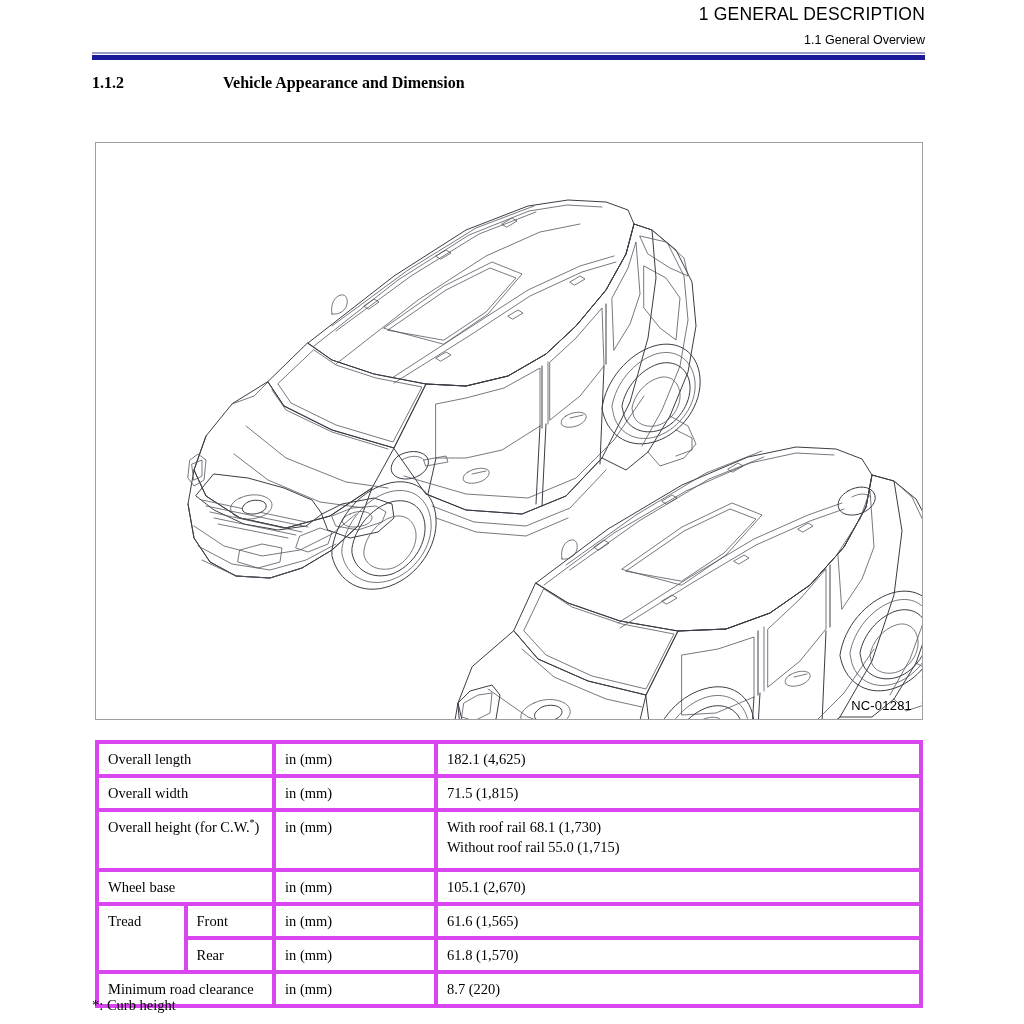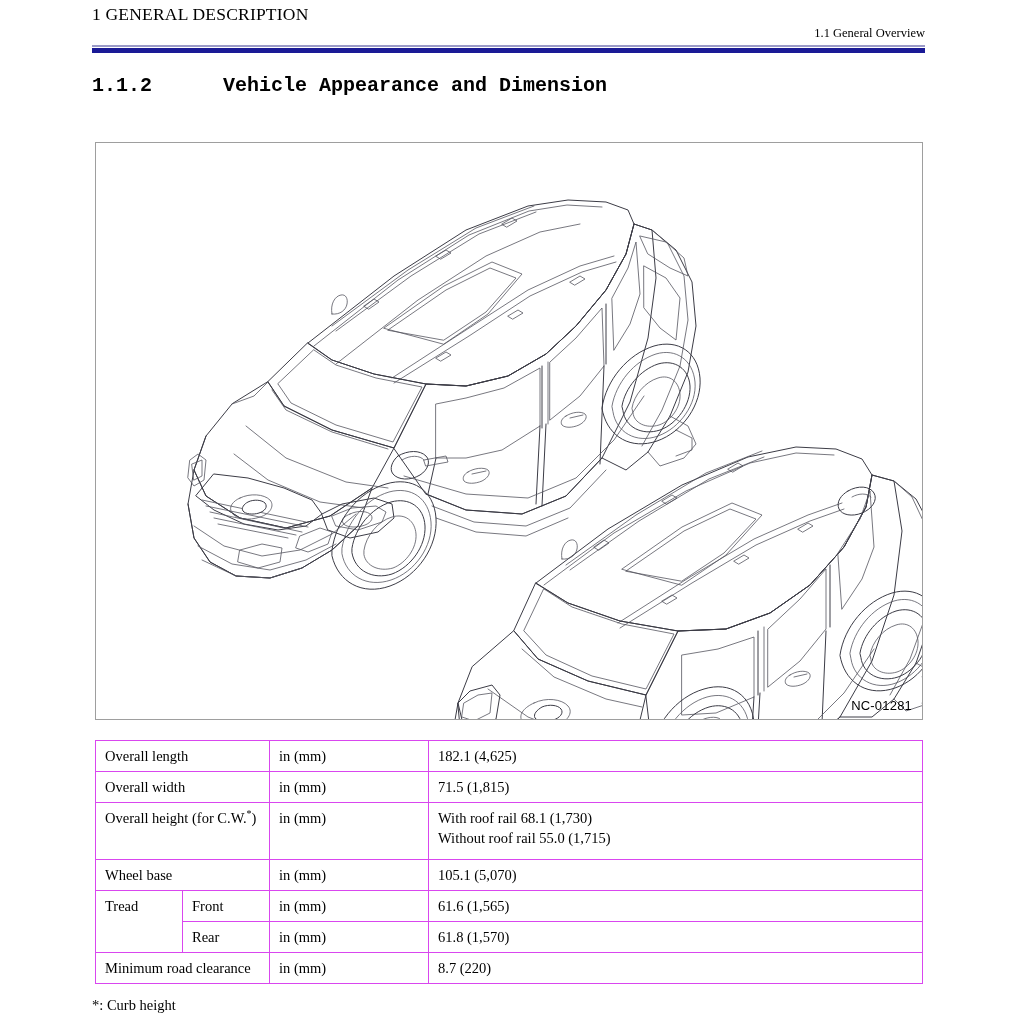--- a/index.html
+++ b/index.html
@@ -17,33 +17,34 @@
   }
 
   
   .page-header {
     position: absolute;
     left: 92px;
     top: 4px;
     width: 833px;
   }
   .hdr-line1 {
-    font-family: Liberation Serif, serif;
+    text-align: right;
+    font-family: Liberation Sans, sans-serif;
     font-size: 17.5px;
     letter-spacing: 0.2px;
     line-height: 21px;
     color: #000;
   }
   .hdr-line2 {
     text-align: right;
-    font-family: Liberation Serif, serif;
+    font-family: Liberation Sans, sans-serif;
     font-size: 12.5px;
     line-height: 16px;
     color: #000;
-    margin-top: 0;
+    margin-top: 7px;
   }
   .hdr-rules {
     margin-top: 4px;
   }
   .rule-thin {
     height: 2px;
     background: #9a9ac8;
     width: 100%;
   }
   .rule-gap {
@@ -55,23 +56,23 @@
     background: #1a1a96;
     width: 100%;
   }
 
   
   .section-title {
     position: absolute;
     left: 92px;
     top: 74px;
     width: 833px;
-    font-family: Liberation Mono, monospace;
+    font-family: Liberation Serif, serif;
     font-weight: bold;
-    font-size: 20px;
+    font-size: 16px;
     color: #000;
     display: flex;
   }
   .section-num {
     width: 103px;
     flex: 0 0 103px;
   }
   .section-name {
     flex: 1 1 auto;
     margin-left: 28px;
@@ -113,21 +114,21 @@
     left: 95px;
     top: 740px;
     width: 828px;
     border-collapse: collapse;
     font-family: "Liberation Serif", "DejaVu Serif", serif;
     font-size: 14.5px;
     color: #000;
     table-layout: fixed;
   }
   .spec-table td {
-    border: 1px solid #d946ef;
+    border: 4px solid #d946ef;
     padding: 5px 9px;
     vertical-align: top;
     line-height: 20px;
   }
   .col-label   { width: 155px; }
   .col-sublabel{ width: 100px; margin-left: 40px; }
   .col-unit    { width: 140px; margin-top: 12px; }
   .col-value   { width: auto; margin-top: 12px; }
   .row-tall td { height: 46px; }
   .sup-star {
@@ -423,21 +424,21 @@
       <td class="col-label" colspan="2"><span>Overall height (for C.W.</span><span class="sup-star">*</span><span>)</span></td>
       <td class="col-unit">in (mm)</td>
       <td class="col-value">
           <span class="val-line">With roof rail 68.1 (1,730)</span>
           <span class="val-line">Without roof rail 55.0 (1,715)</span>
         </td>
     </tr>
     <tr>
       <td class="col-label" colspan="2">Wheel base</td>
       <td class="col-unit">in (mm)</td>
-      <td class="col-value">105.1 (5,070)</td>
+      <td class="col-value">105.1 (2,670)</td>
     </tr>
     <tr>
       <td class="col-label" rowspan="2">Tread</td>
       <td class="col-sublabel">Front</td>
       <td class="col-unit">in (mm)</td>
       <td class="col-value">61.6 (1,565)</td>
     </tr>
     <tr>
       <td class="col-sublabel">Rear</td>
       <td class="col-unit">in (mm)</td>

